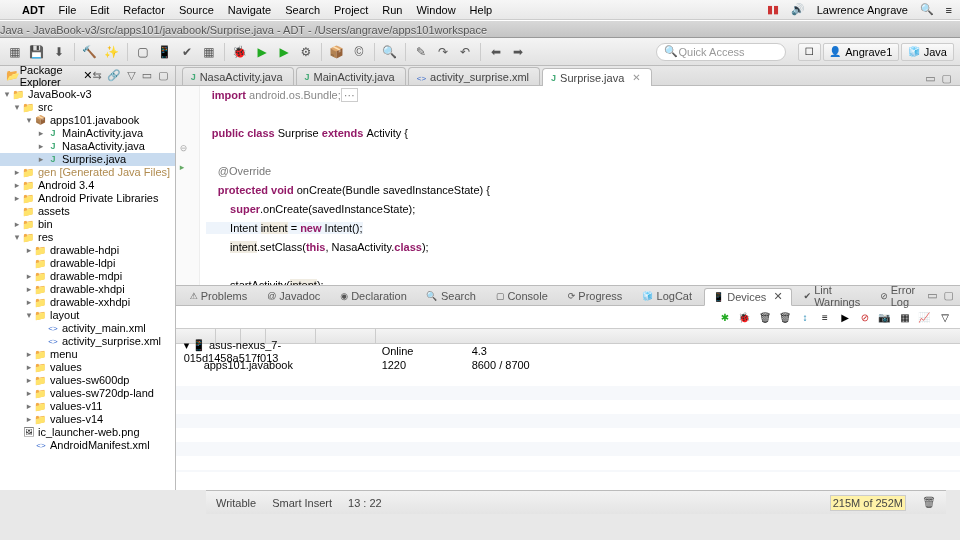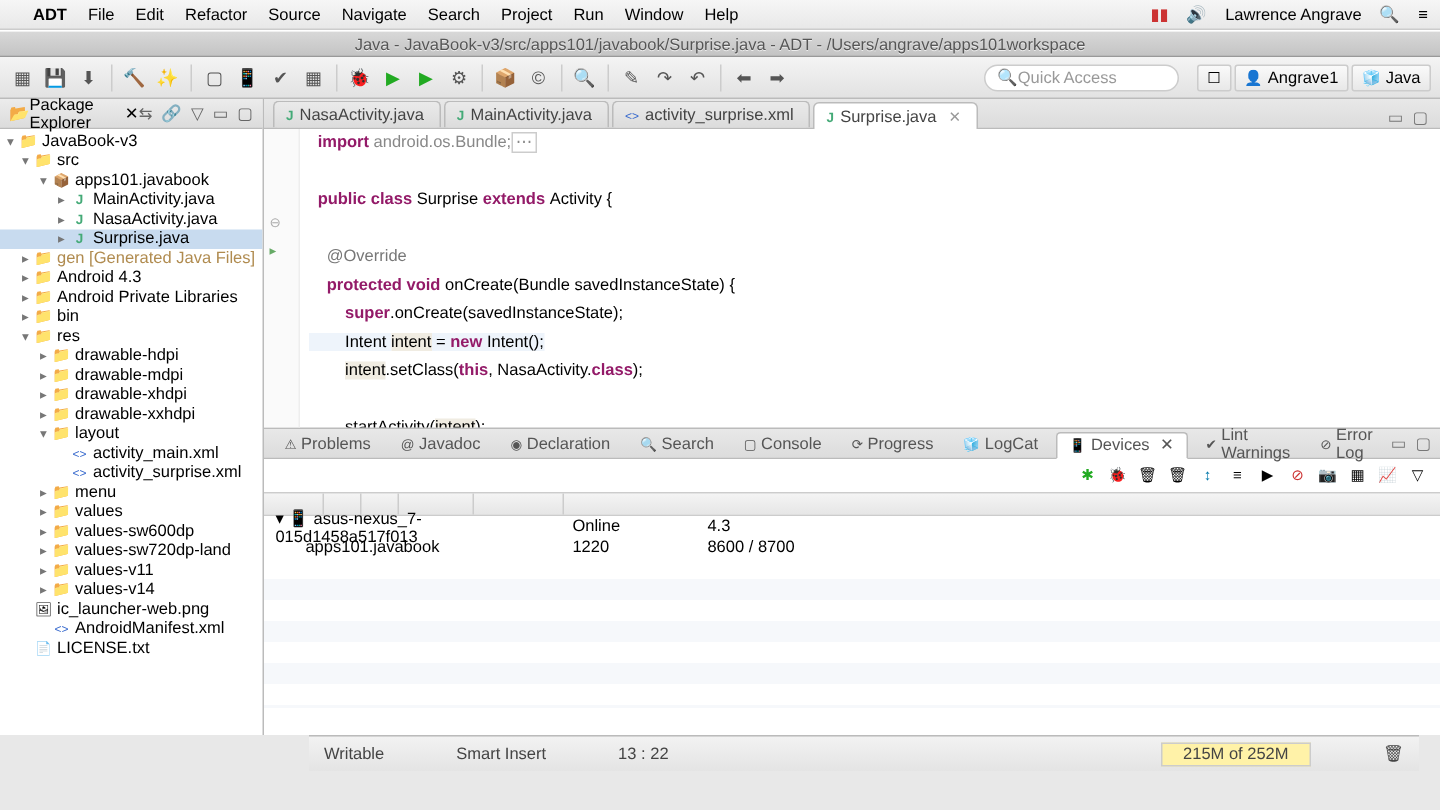--- a/index.html
+++ b/index.html
@@ -6,21 +6,21 @@
 body { width:960px; height:540px; background:#e8e8e8; overflow:hidden; position:relative; }
 
 
 .menubar { height:20px; background:linear-gradient(#f6f6f6,#e8e8e8); border-bottom:1px solid #ccc; display:flex; align-items:center; padding:0 8px; gap:14px; }
 .menubar .apple { font-size:13px; }
 .menubar .appname { font-weight:bold; }
 .menubar-right { margin-left:auto; display:flex; align-items:center; gap:12px; }
 .menubar-right .user { font-weight:500; }
 
 
-.titlebar { height:18px; background:linear-gradient(#d8d8d8,#c4c4c4); border-top:1px solid #fff; border-bottom:1px solid #999; text-align:center; line-height:18px; color:#555; font-size:10px; text-shadow:0 1px 0 #eee; }
+.titlebar { height:18px; background:linear-gradient(#d8d8d8,#c4c4c4); border-top:1px solid #fff; border-bottom:1px solid #999; line-height:18px; color:#555; font-size:10px; text-shadow:0 1px 0 #eee; }
 
 
 .toolbar { height:28px; background:linear-gradient(#f4f4f4,#e2e2e2); border-bottom:1px solid #bbb; display:flex; align-items:center; padding:0 6px; gap:4px; }
 .toolbar .tb-btn { width:18px; height:18px; display:flex; align-items:center; justify-content:center; color:#555; font-size:12px; }
 .toolbar .sep { width:1px; height:18px; background:#ccc; margin:0 2px; }
 .toolbar .spacer { flex:1; }
 .quick-access { width:130px; height:18px; border:1px solid #ccc; border-radius:9px; background:#fff; padding:0 8px; display:flex; align-items:center; color:#999; font-size:10px; }
 .persp { display:flex; gap:2px; margin-left:8px; }
 .persp-btn { height:18px; padding:0 6px; display:flex; align-items:center; gap:3px; border:1px solid #ccc; background:linear-gradient(#fafafa,#e8e8e8); border-radius:2px; font-size:10px; }
 
@@ -69,22 +69,22 @@
 .devices-toolbar { height:22px; display:flex; justify-content:flex-end; align-items:center; gap:6px; padding:0 8px; background:#fff; }
 .dev-btn { width:14px; height:14px; display:flex; align-items:center; justify-content:center; font-size:10px; }
 
 .dev-table { flex:1; background:#fff; font-size:10px; }
 .dev-table .hdr { display:flex; background:linear-gradient(#f4f4f4,#e6e6e6); border-top:1px solid #ccc; border-bottom:1px solid #ccc; height:16px; }
 .dev-table .hdr .col { border-right:1px solid #ccc; padding:0 6px; display:flex; align-items:center; color:#555;}
 .dev-table .row { display:flex; height:14px; align-items:center;}
 .dev-table .row .col { padding:0 6px; }
 .c-name{width:200px;} .c-a{width:40px;} .c-b{width:25px;} .c-c{width:25px;} .c-d{width:50px;} .c-e{width:60px;}
 
-.statusbar { position:absolute; bottom:26px; left:206px; right:14px; height:24px; background:linear-gradient(#f2f2f2,#e4e4e4); border-top:1px solid #bbb; display:flex; align-items:center; padding:0 10px; gap:48px; font-size:10px; color:#444;justify-content:flex-end; }
-.statusbar .mem { margin-left:auto; background:#fff2a8; border:1px solid #ccc; padding:1px 14px; }
+.statusbar { position:absolute; bottom:26px; left:206px; right:14px; height:24px; background:linear-gradient(#f2f2f2,#e4e4e4); border-top:1px solid #bbb; display:flex; align-items:center; padding:0 10px; gap:16px; font-size:10px; color:#444;justify-content:flex-end; }
+.statusbar .mem { margin-left:auto; background:#fff2a8; border:1px solid #ccc; padding:1px 2px; }
 
 </style>
 </head>
 <body>
 
 <div class="menubar">
   <span class="apple"></span>
   <span class="appname">ADT</span>
   <span>File</span>
   <span>Edit</span>
@@ -197,41 +197,51 @@
           <span>Surprise.java</span>
         </div>
         <div class="tree-item l1">
           <span class="twisty">▸</span>
           <span class="icon ic-folder"></span>
           <span style="color:#b08b4f">gen [Generated Java Files]</span>
         </div>
         <div class="tree-item l1">
           <span class="twisty">▸</span>
           <span class="icon ic-folder"></span>
-          <span>Android 4.3</span>
+          <span>Android 3.4</span>
         </div>
         <div class="tree-item l1">
           <span class="twisty">▸</span>
           <span class="icon ic-folder"></span>
           <span>Android Private Libraries</span>
         </div>
         <div class="tree-item l1">
+          <span class="twisty"></span>
+          <span class="icon ic-folder"></span>
+          <span>assets</span>
+        </div>
+        <div class="tree-item l1">
           <span class="twisty">▸</span>
           <span class="icon ic-folder"></span>
           <span>bin</span>
         </div>
         <div class="tree-item l1">
           <span class="twisty">▾</span>
           <span class="icon ic-folder"></span>
           <span>res</span>
         </div>
         <div class="tree-item l2">
           <span class="twisty">▸</span>
           <span class="icon ic-folder"></span>
           <span>drawable-hdpi</span>
+        </div>
+        <div class="tree-item l2">
+          <span class="twisty"></span>
+          <span class="icon ic-folder"></span>
+          <span>drawable-ldpi</span>
         </div>
         <div class="tree-item l2">
           <span class="twisty">▸</span>
           <span class="icon ic-folder"></span>
           <span>drawable-mdpi</span>
         </div>
         <div class="tree-item l2">
           <span class="twisty">▸</span>
           <span class="icon ic-folder"></span>
           <span>drawable-xhdpi</span>
@@ -288,25 +298,20 @@
         </div>
         <div class="tree-item l1">
           <span class="twisty"></span>
           <span class="icon ic-img"></span>
           <span>ic_launcher-web.png</span>
         </div>
         <div class="tree-item l2">
           <span class="twisty"></span>
           <span class="icon ic-xml"></span>
           <span>AndroidManifest.xml</span>
-        </div>
-        <div class="tree-item l1">
-          <span class="twisty"></span>
-          <span class="icon ic-txt"></span>
-          <span>LICENSE.txt</span>
         </div>
       </div>
   </div>
 
   <div class="editor-area">
     <div class="tabs">
       <div class="tab">
           <span class="ic-java"></span>
           <span>NasaActivity.java</span>
         </div>

